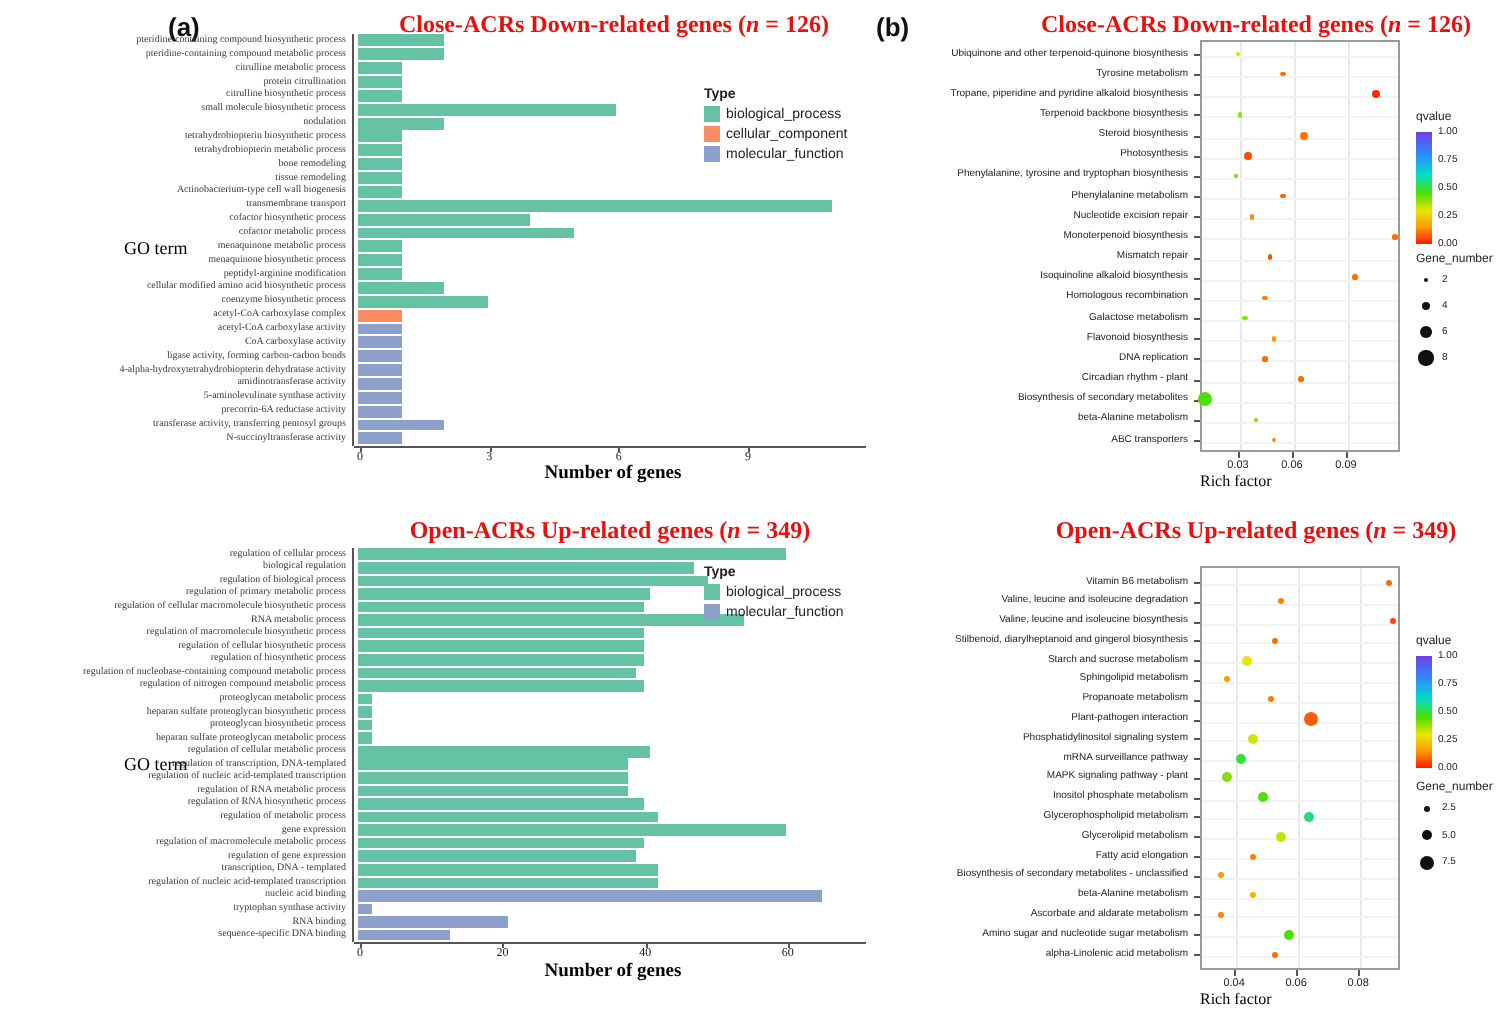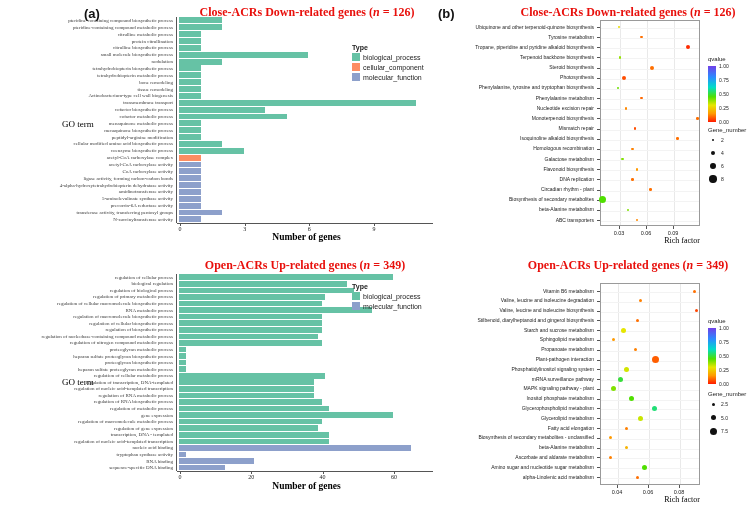--- a/index.html
+++ b/index.html
@@ -26,21 +26,21 @@
   .legend-row{display:flex;align-items:center;margin-top:2px;}
   .swatch{width:8px;height:8px;margin-right:3px;flex:none;}
   .dpanel{position:absolute;background:#fff;border:1px solid #9a9a9a;box-sizing:border-box;}
   .grid-v{position:absolute;top:0;bottom:0;width:1px;background:#e9e9e9;}
   .grid-h{position:absolute;left:0;right:0;height:1px;background:#f3f3f3;}
   .dot{position:absolute;border-radius:50%;}
   .dot-label{position:absolute;font-family:"Liberation Sans","DejaVu Sans",sans-serif;
        font-size:5px;color:#222;text-align:right;white-space:nowrap;line-height:1;}
   .rich-tick{font-family:"Liberation Sans","DejaVu Sans",sans-serif;font-size:5.5px;color:#222;
        transform:translateX(-50%);position:absolute;white-space:nowrap;}
-  .dot-xlabel{font-size:8px;color:#000;text-align:right;white-space:nowrap;}
+  .dot-xlabel{font-size:8px;color:#000;text-align:left;white-space:nowrap;}
   .sleg{font-family:"Liberation Sans","DejaVu Sans",sans-serif;font-size:6px;color:#222;white-space:nowrap;}
   .sleg-small{font-family:"Liberation Sans","DejaVu Sans",sans-serif;font-size:5px;color:#222;white-space:nowrap;}
   .qbar{position:absolute;width:8px;}
 </style>
 </head>
 <body>
 
 <div class="fig">
   <div class="abs panel-label" style="left:84px;top:6px;">(a)</div>
   <div class="abs panel-label" style="left:438px;top:6px;">(b)</div>

